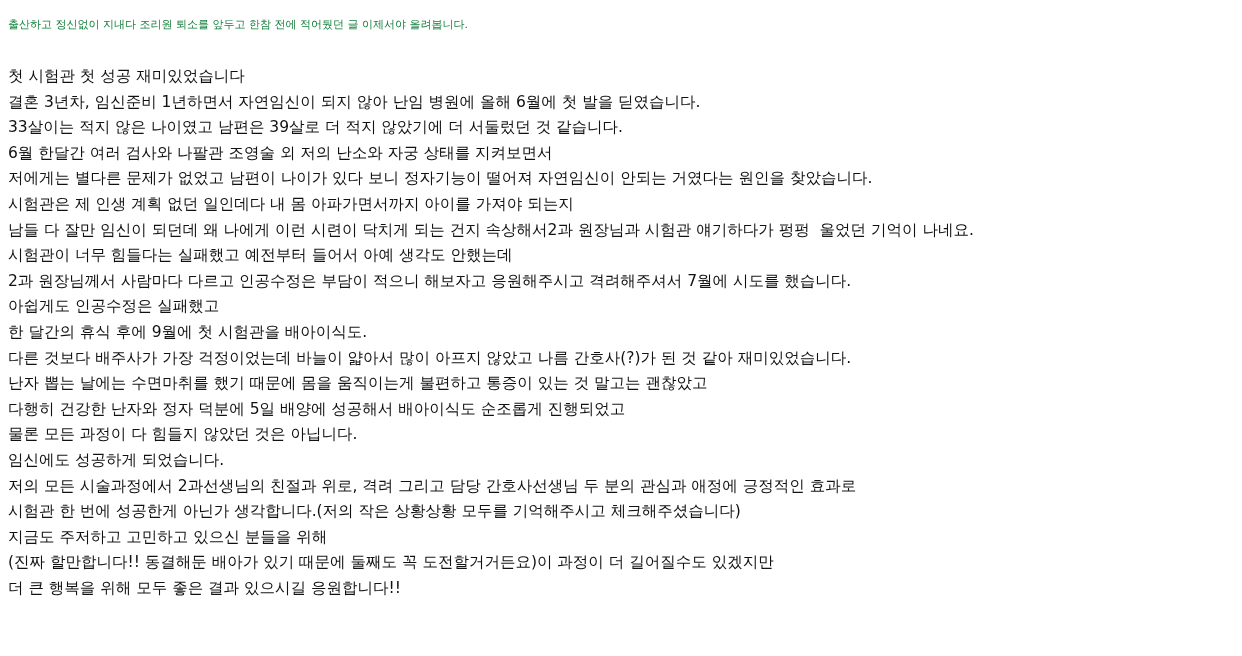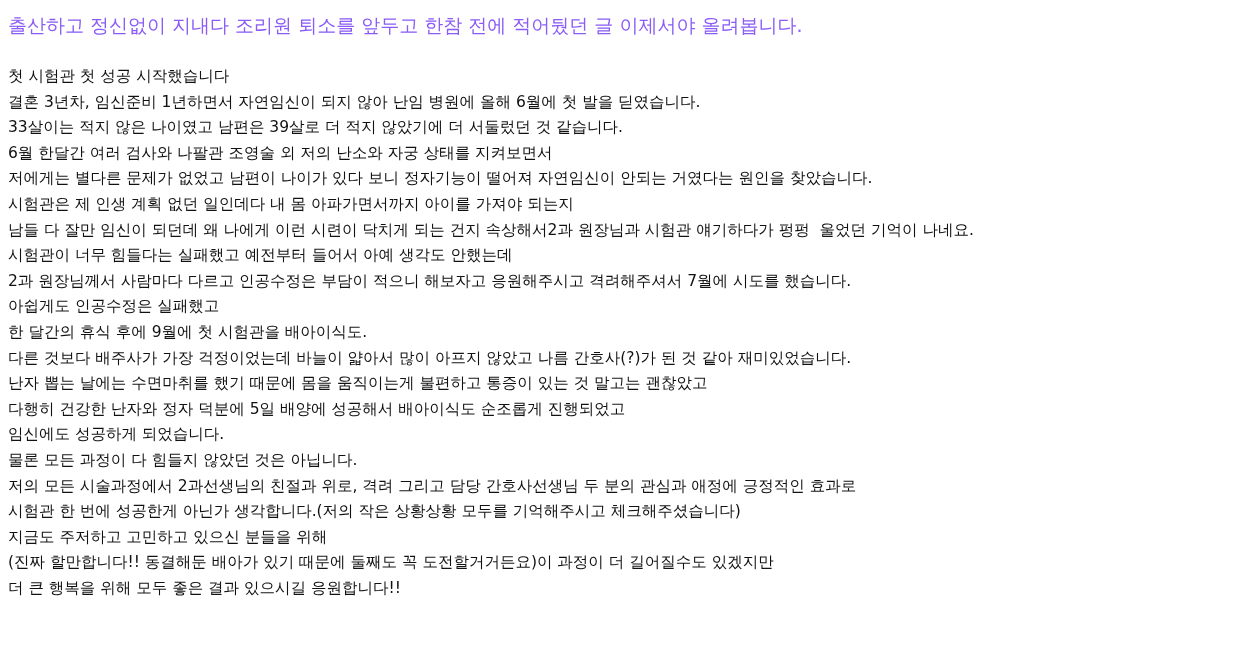--- a/index.html
+++ b/index.html
@@ -15,23 +15,23 @@
     overflow: hidden;
   }
   .page {
     position: relative;
     width: 1242px;
     height: 656px;
     box-sizing: border-box;
     padding: 12px 0 0 8px;
   }
   .intro-block {
-    font-size: 19px;
+    font-size: 11px;
     line-height: 26px;
-    color: #8b5cf6;
+    color: #15803d;
     white-space: pre;
   }
   .spacer {
     height: 26px;
   }
   .body-block {
     font-size: 15.5px;
     line-height: 25.6px;
     color: #111111;
   }
@@ -40,35 +40,35 @@
     height: 25.6px;
   }
 </style>
 </head>
 <body>
 
 <div class="page">
   <div class="intro-block">출산하고 정신없이 지내다 조리원 퇴소를 앞두고 한참 전에 적어뒀던 글 이제서야 올려봅니다.</div>
   <div class="spacer"></div>
   <div class="body-block">
-    <div class="line">첫 시험관 첫 성공 시작했습니다</div>
+    <div class="line">첫 시험관 첫 성공 재미있었습니다</div>
     <div class="line">결혼 3년차, 임신준비 1년하면서 자연임신이 되지 않아 난임 병원에 올해 6월에 첫 발을 딛였습니다.</div>
     <div class="line">33살이는 적지 않은 나이였고 남편은 39살로 더 적지 않았기에 더 서둘렀던 것 같습니다.</div>
     <div class="line">6월 한달간 여러 검사와 나팔관 조영술 외 저의 난소와 자궁 상태를 지켜보면서</div>
     <div class="line">저에게는 별다른 문제가 없었고 남편이 나이가 있다 보니 정자기능이 떨어져 자연임신이 안되는 거였다는 원인을 찾았습니다.</div>
     <div class="line">시험관은 제 인생 계획 없던 일인데다 내 몸 아파가면서까지 아이를 가져야 되는지</div>
     <div class="line">남들 다 잘만 임신이 되던데 왜 나에게 이런 시련이 닥치게 되는 건지 속상해서2과 원장님과 시험관 얘기하다가 펑펑  울었던 기억이 나네요.</div>
     <div class="line">시험관이 너무 힘들다는 실패했고 예전부터 들어서 아예 생각도 안했는데</div>
     <div class="line">2과 원장님께서 사람마다 다르고 인공수정은 부담이 적으니 해보자고 응원해주시고 격려해주셔서 7월에 시도를 했습니다.</div>
     <div class="line">아쉽게도 인공수정은 실패했고</div>
     <div class="line">한 달간의 휴식 후에 9월에 첫 시험관을 배아이식도.</div>
     <div class="line">다른 것보다 배주사가 가장 걱정이었는데 바늘이 얇아서 많이 아프지 않았고 나름 간호사(?)가 된 것 같아 재미있었습니다.</div>
     <div class="line">난자 뽑는 날에는 수면마취를 했기 때문에 몸을 움직이는게 불편하고 통증이 있는 것 말고는 괜찮았고</div>
     <div class="line">다행히 건강한 난자와 정자 덕분에 5일 배양에 성공해서 배아이식도 순조롭게 진행되었고</div>
+    <div class="line">물론 모든 과정이 다 힘들지 않았던 것은 아닙니다.</div>
     <div class="line">임신에도 성공하게 되었습니다.</div>
-    <div class="line">물론 모든 과정이 다 힘들지 않았던 것은 아닙니다.</div>
     <div class="line">저의 모든 시술과정에서 2과선생님의 친절과 위로, 격려 그리고 담당 간호사선생님 두 분의 관심과 애정에 긍정적인 효과로</div>
     <div class="line">시험관 한 번에 성공한게 아닌가 생각합니다.(저의 작은 상황상황 모두를 기억해주시고 체크해주셨습니다)</div>
     <div class="line">지금도 주저하고 고민하고 있으신 분들을 위해</div>
     <div class="line">(진짜 할만합니다!! 동결해둔 배아가 있기 때문에 둘째도 꼭 도전할거거든요)이 과정이 더 길어질수도 있겠지만</div>
     <div class="line">더 큰 행복을 위해 모두 좋은 결과 있으시길 응원합니다!!</div>
   </div>
 </div>
 
 </body></html>

